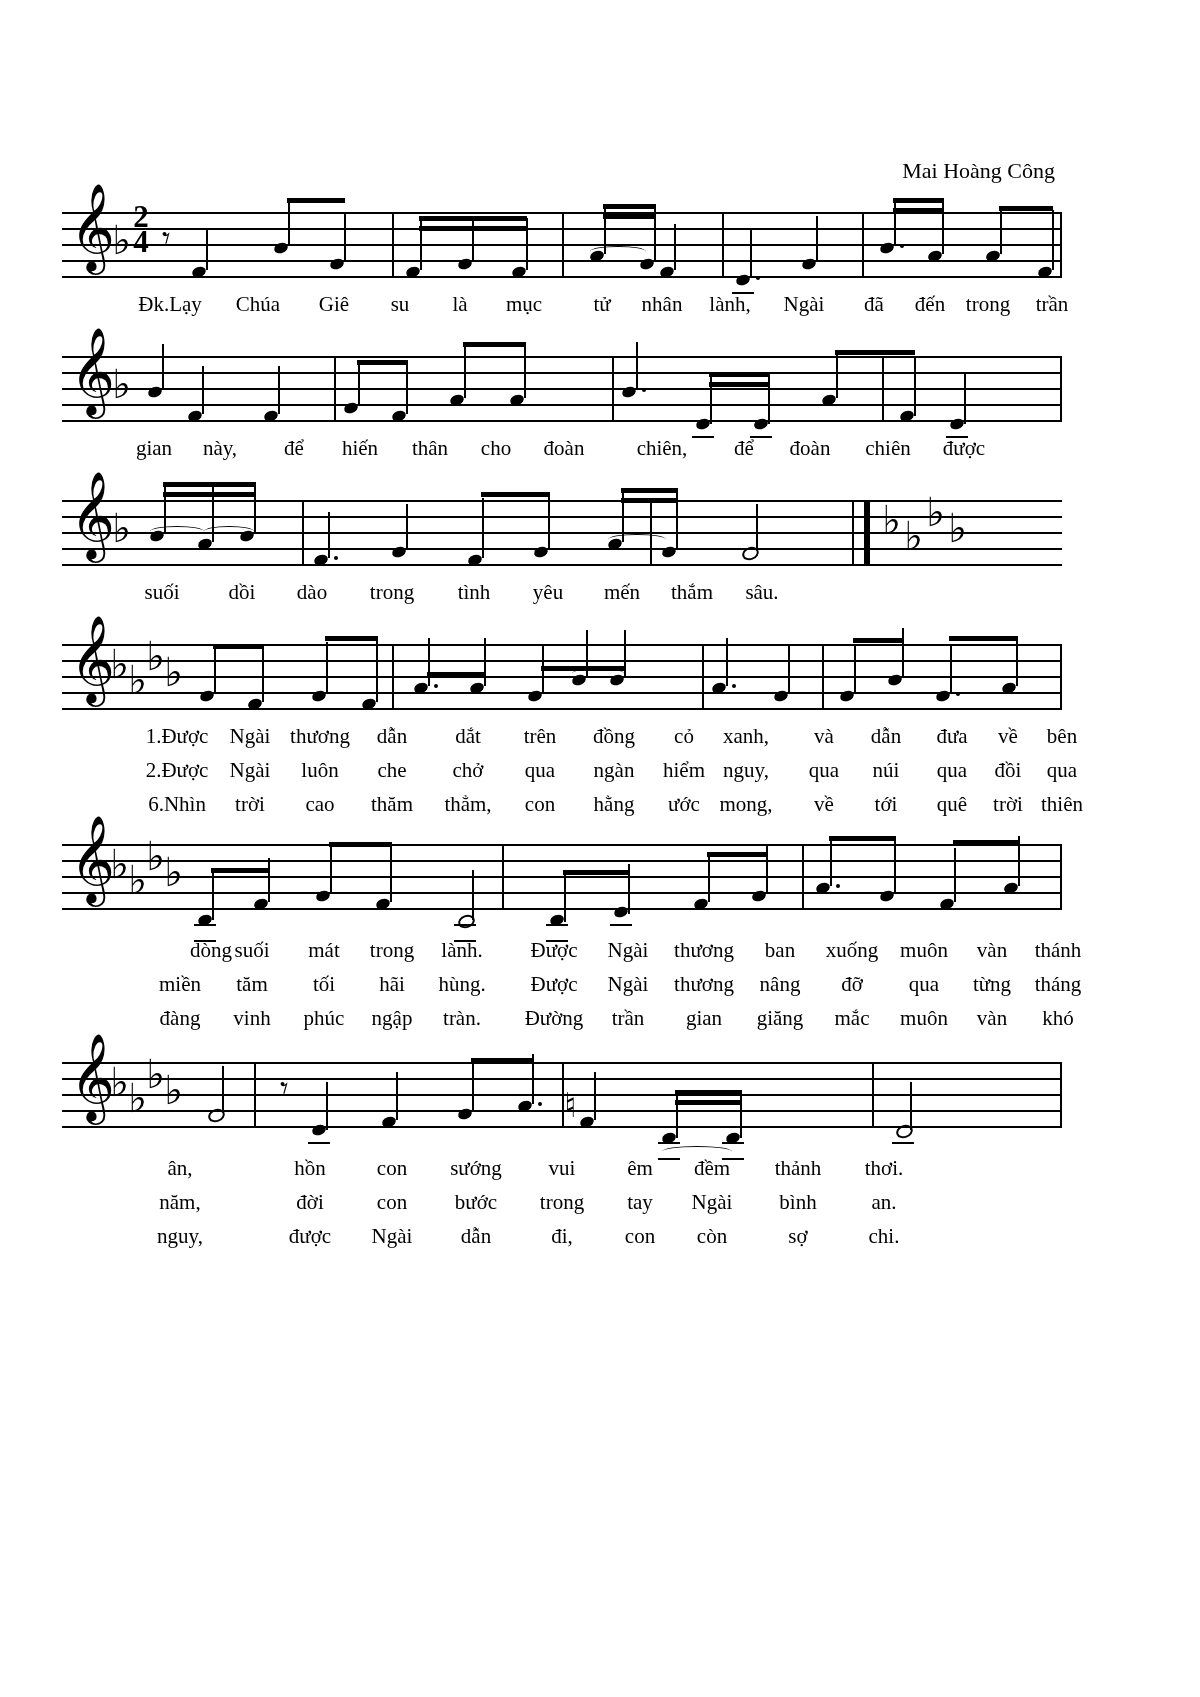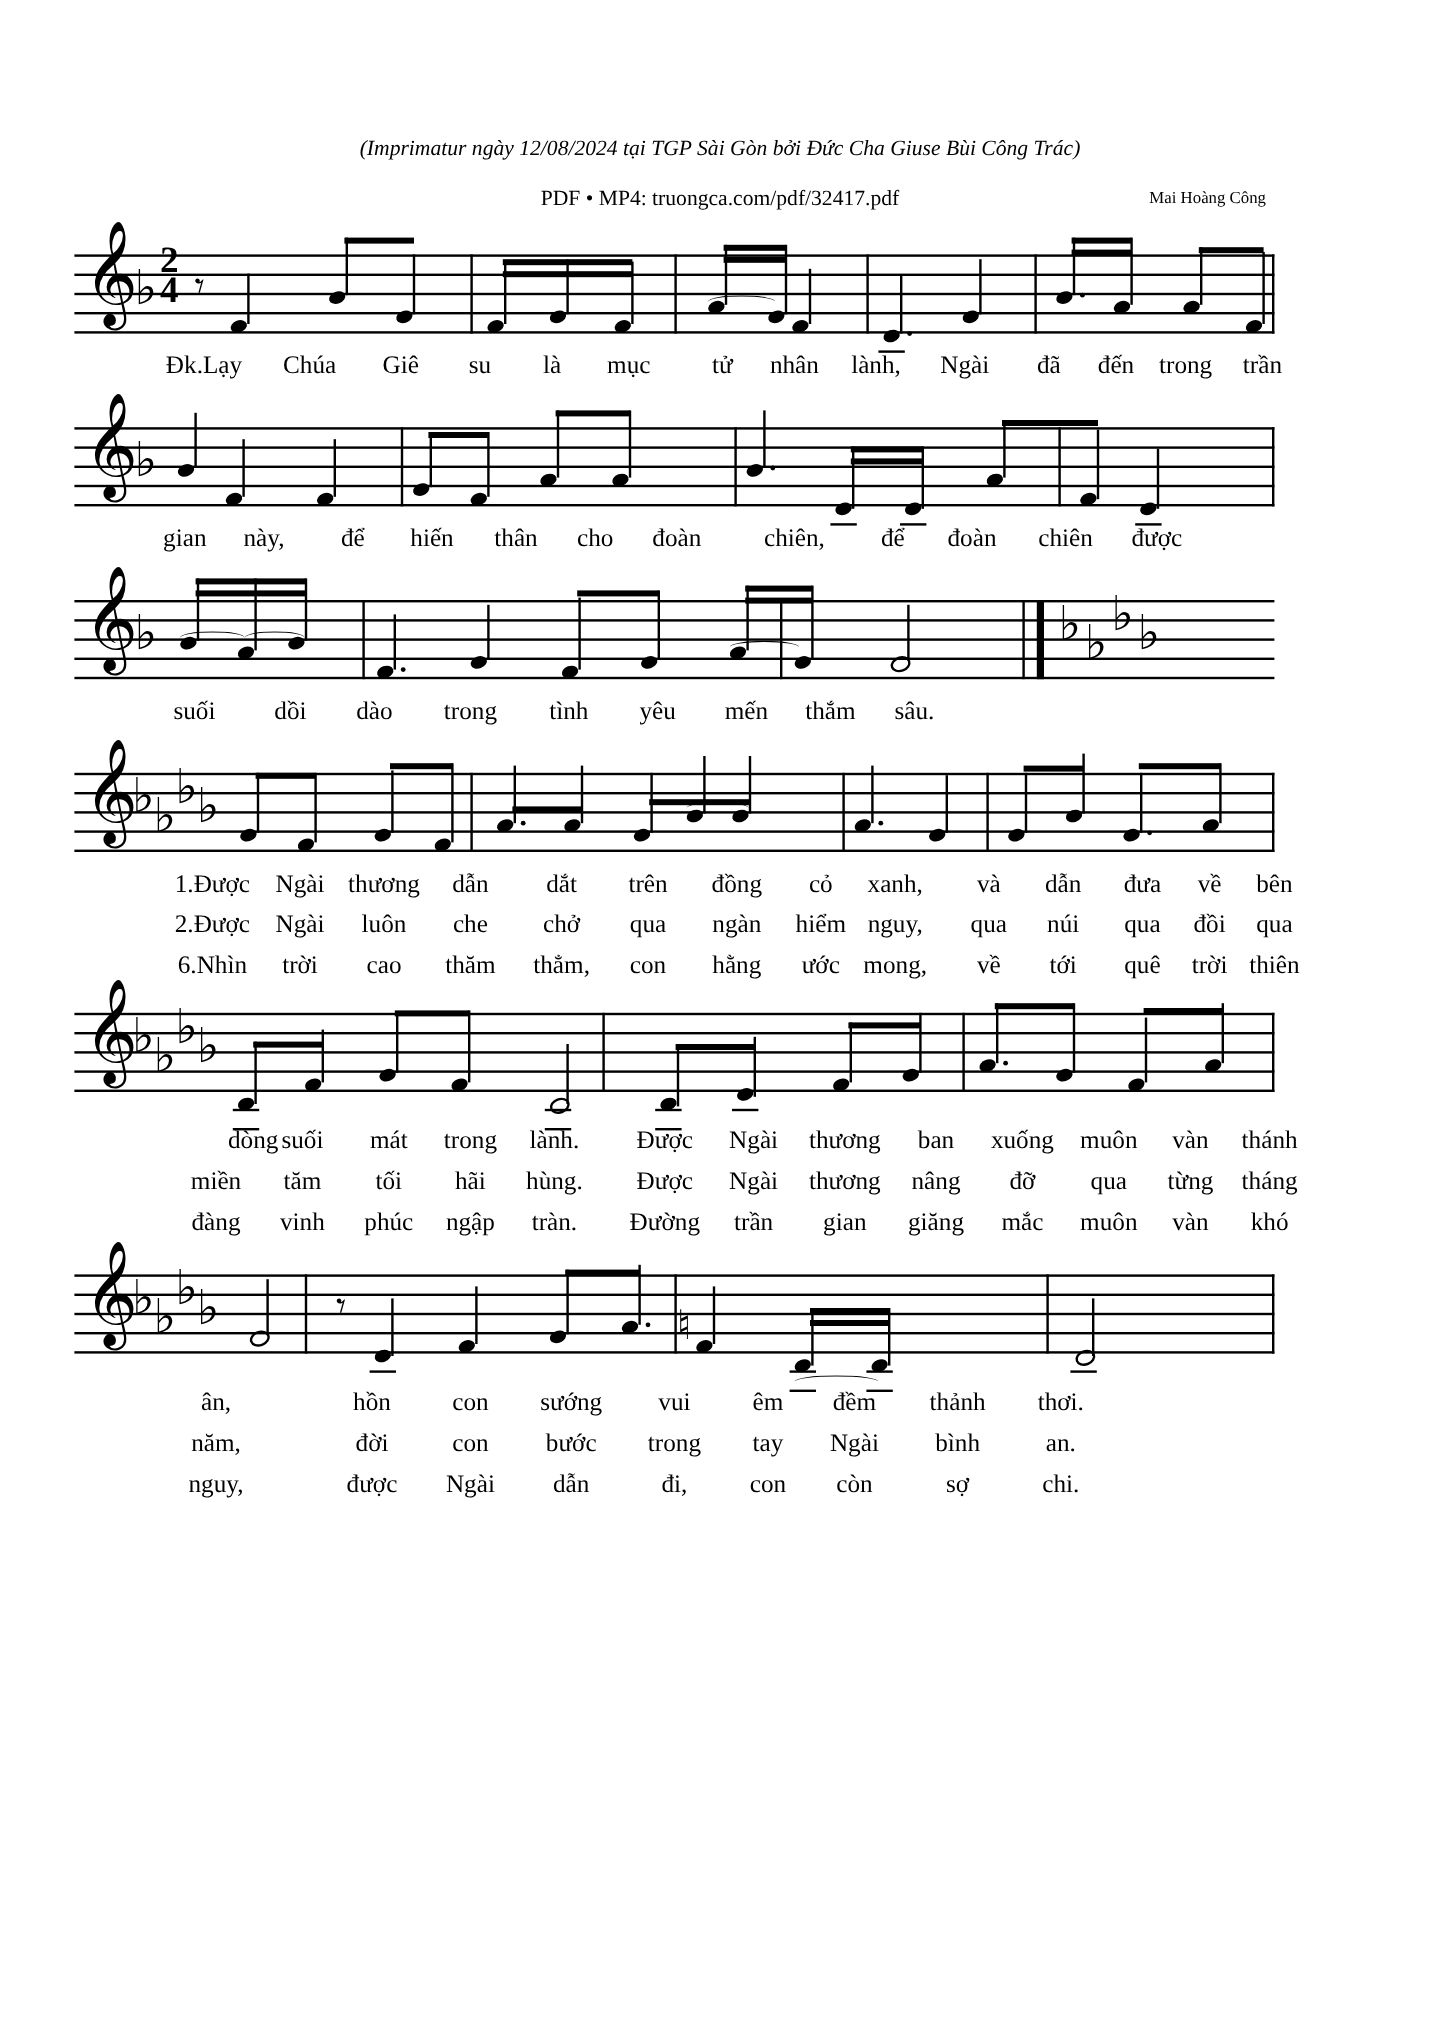--- a/index.html
+++ b/index.html
@@ -46,21 +46,21 @@
     left: 0;
     top: 155px;
     width: 1200px;
     text-align: center;
     font-size: 18px;
   }
   .author {
     position: absolute;
     right: 145px;
     top: 158px;
-    font-size: 14px;
+    font-size: 22px;
     text-align: center;
   }
 
   
   .system {
     position: absolute;
     left: 62px;
     width: 1000px;
   }
   .staff {
@@ -181,22 +181,20 @@
     text-align: center;
     white-space: nowrap;
     transform: translateX(-50%);
   }
 </style>
 </head>
 <body>
 
 <div class="sheet">
 
-  <div class="imprimatur">(Imprimatur ngày 12/08/2024 tại TGP Sài Gòn bởi Đức Cha Giuse Bùi Công Trác)</div>
-  <div class="pdfline">PDF • MP4: truongca.com/pdf/32417.pdf</div>
   <div class="author">Mai Hoàng Công</div>
 
   <div class="system" style="top:212px;">
     <div class="staff">
       <div class="line l1"></div>
         <div class="line l2"></div>
         <div class="line l3"></div>
         <div class="line l4"></div>
         <div class="line l5"></div>
     </div>

